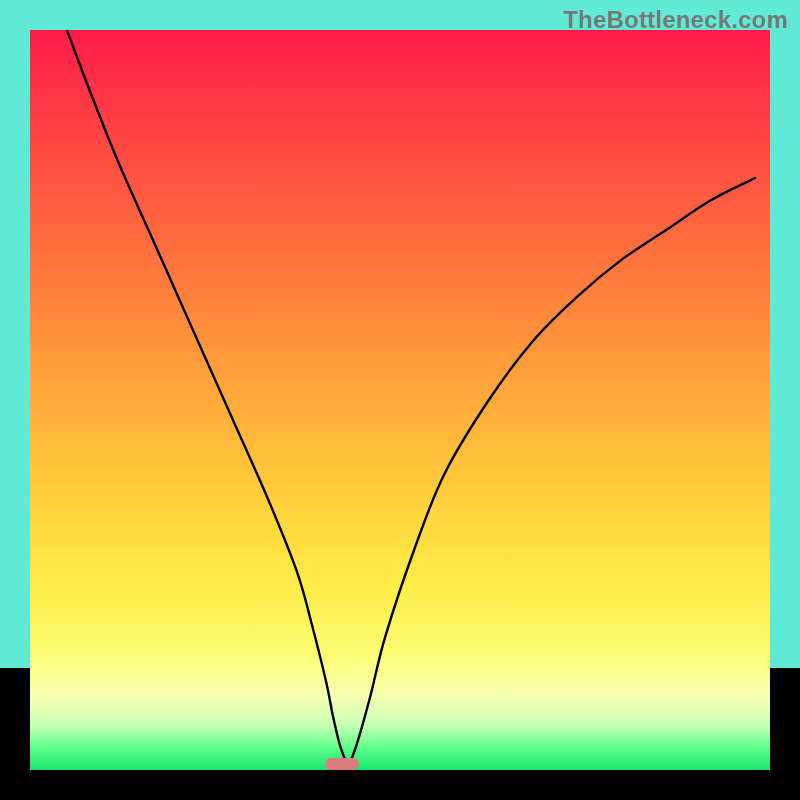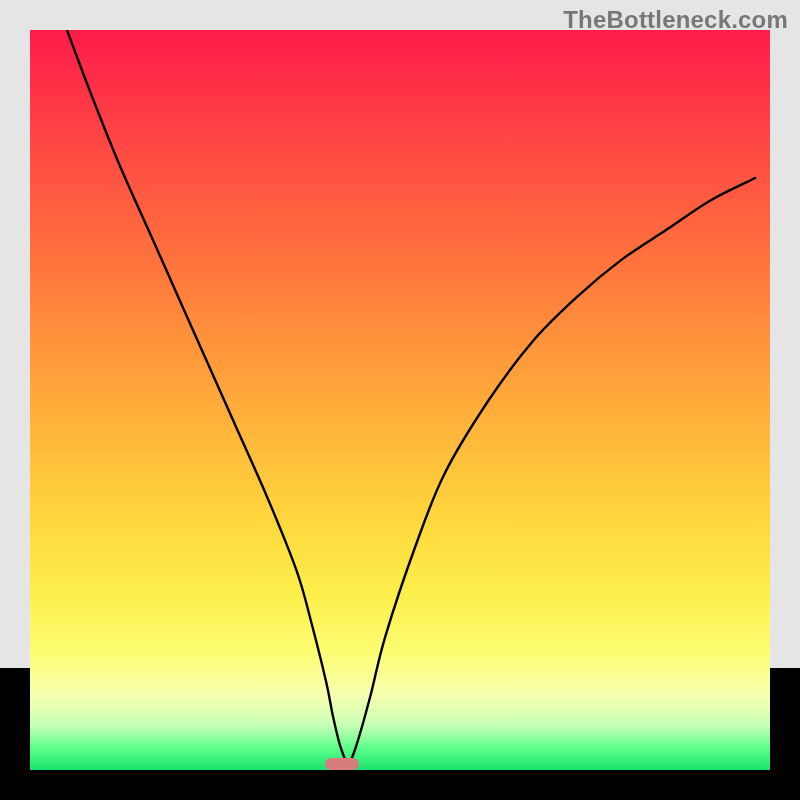--- a/index.html
+++ b/index.html
@@ -8,21 +8,21 @@
     width: 800px;
     height: 800px;
     overflow: hidden;
     background: #000;
     font-family: Arial, Helvetica, sans-serif;
   }
   .frame {
     position: relative;
     width: 800px;
     height: 668px;
-    background: #e5e5e5;
+    background: #5eead4;
   }
   .plot {
     position: absolute;
     left: 30px;
     top: 30px;
     width: 740px;
     height: 740px;
     
     background: linear-gradient(
       to bottom,

